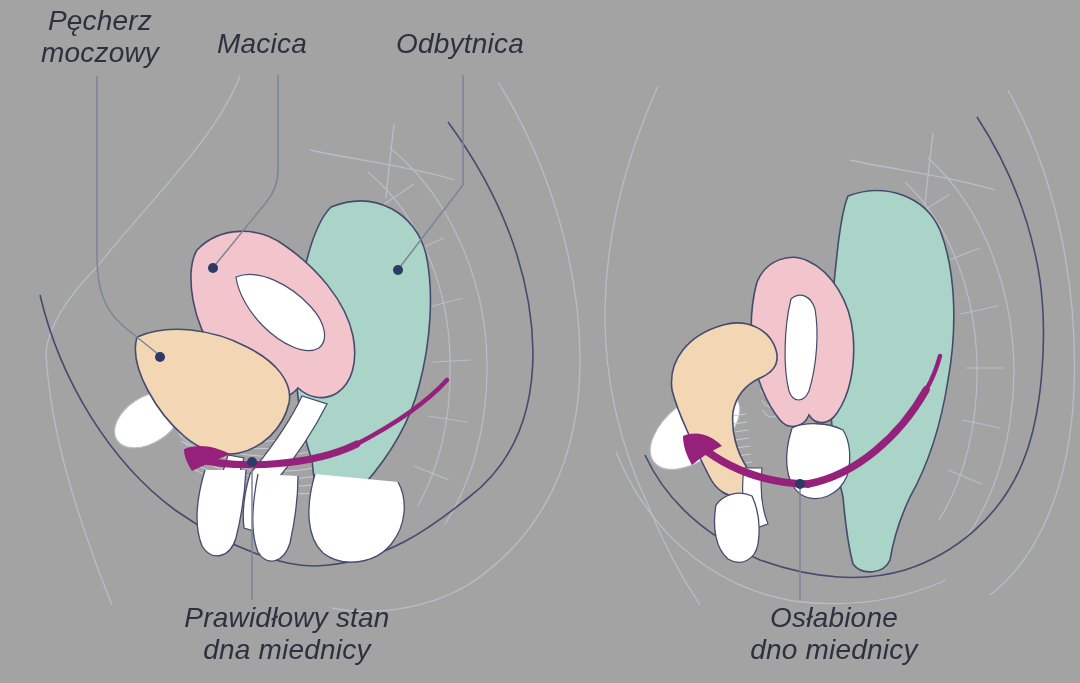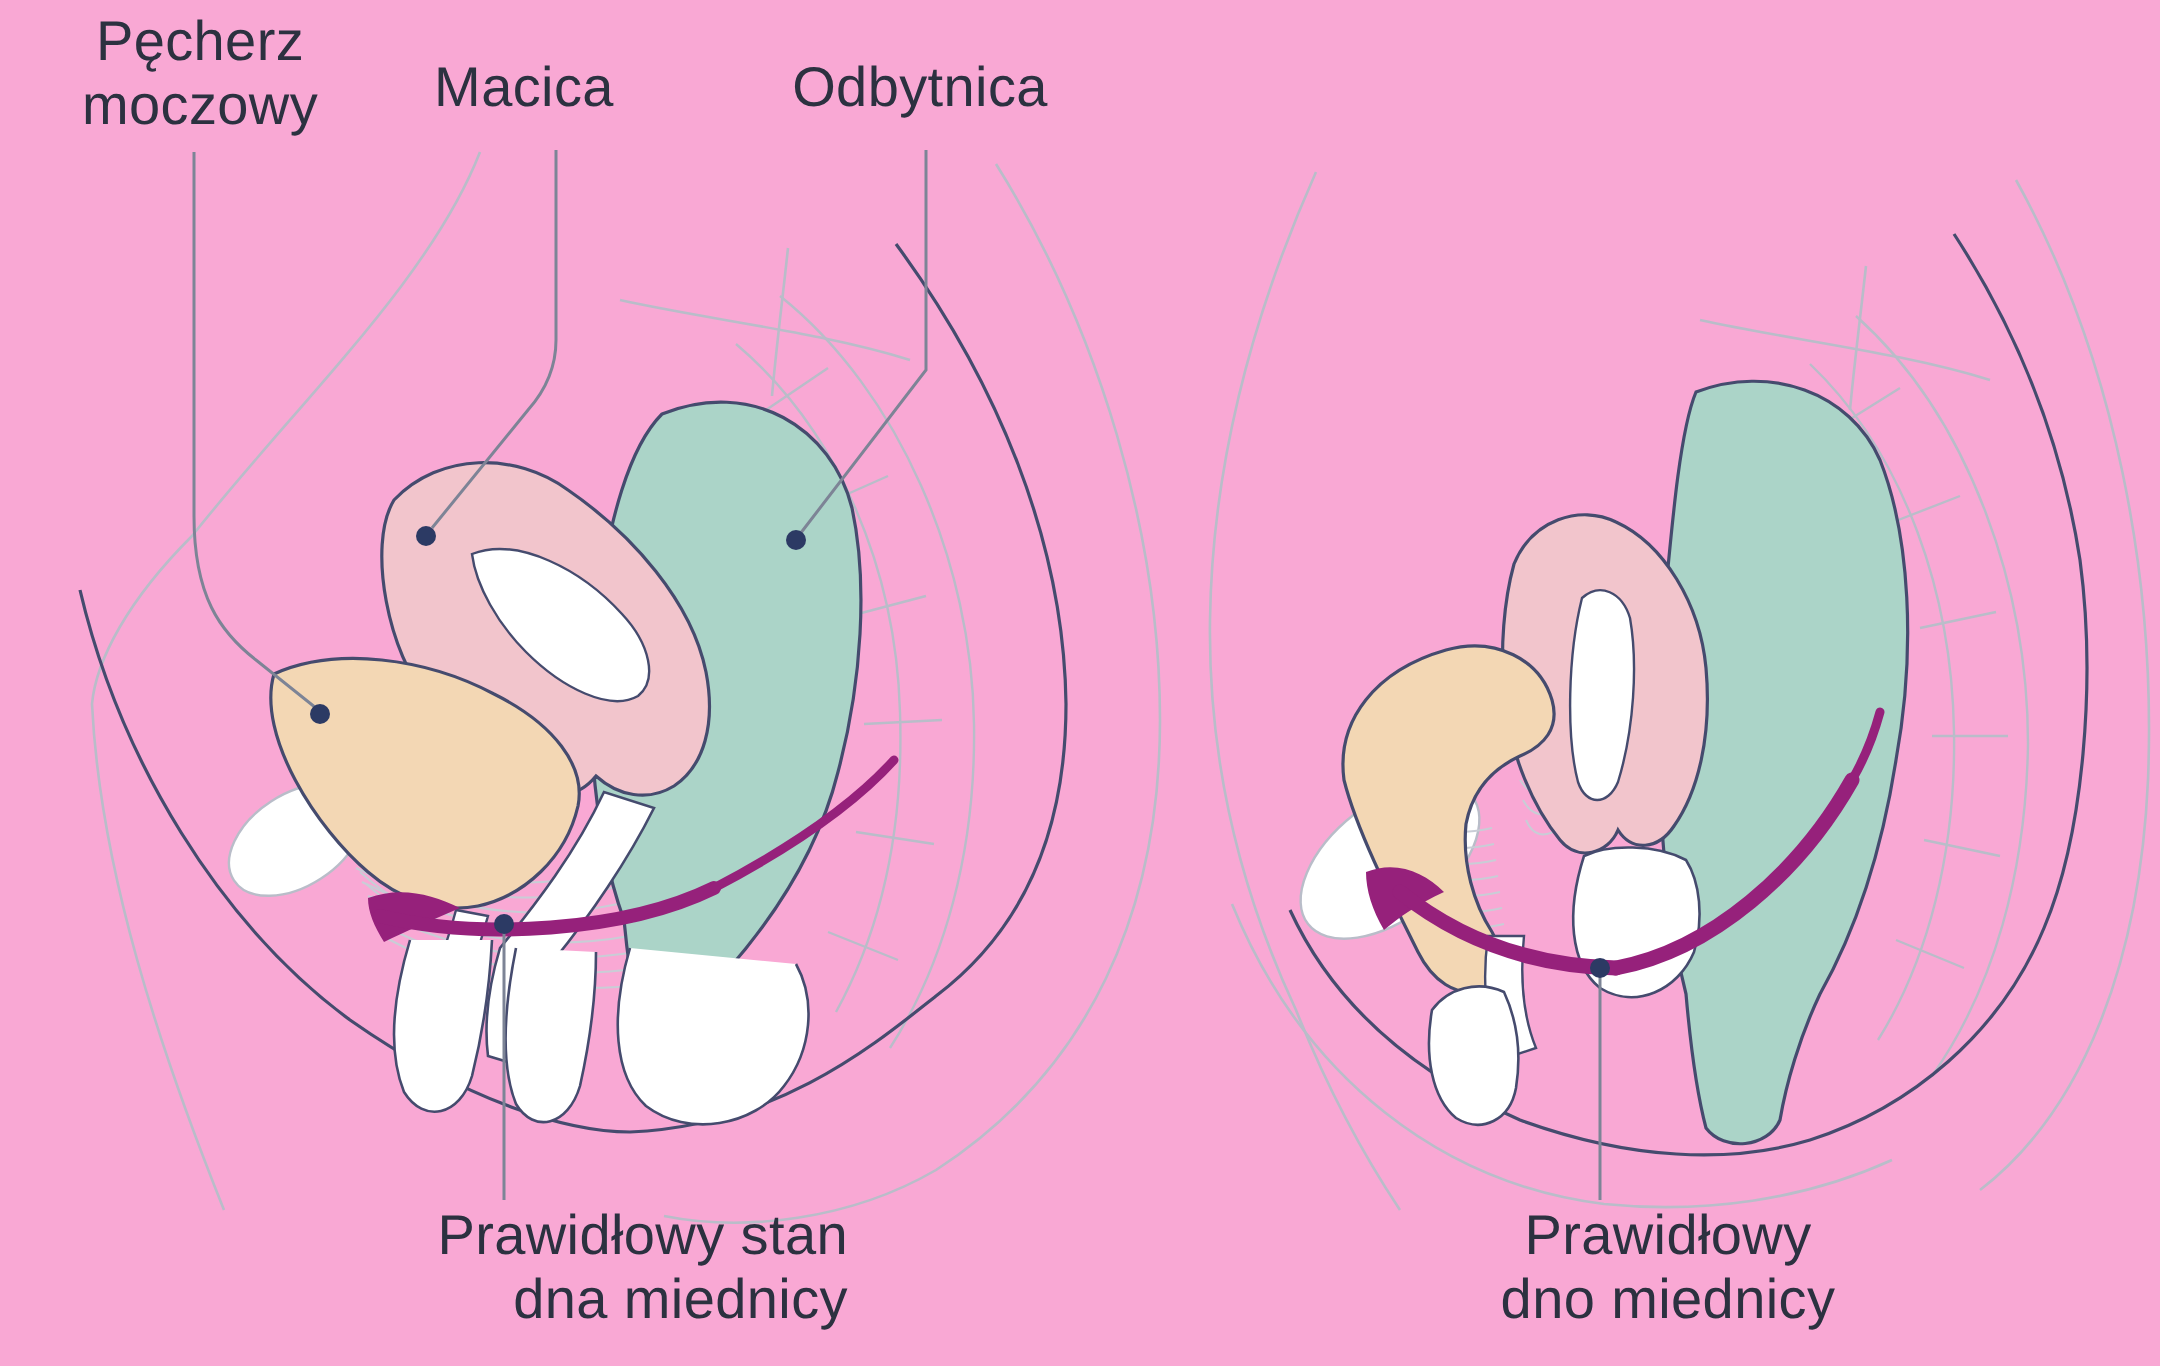--- a/index.html
+++ b/index.html
@@ -11,27 +11,27 @@
   .stage svg{position:absolute;left:0;top:0;}
   .lbl{
     position:absolute;
     color:var(--ink,#2c3140);
     font-size:28px;line-height:1.13;text-align:center;
     white-space:pre-line;letter-spacing:.2px;
   }
   #lblBladder{left:20px;top:5px;width:160px;}
   #lblUterus{left:197px;top:28px;width:130px;}
   #lblRectum{left:376px;top:28px;width:168px;}
-  #capLeft{left:150px;top:602px;width:274px;text-align:right;}
+  #capLeft{left:150px;top:602px;width:274px;}
   #capRight{left:703px;top:602px;width:262px;}
 </style>
 </head>
 <body>
 
-<div class="stage" style="background: #f9a8d4;">
+<div class="stage" style="background: #a3a3a3; font-style: italic;">
 
 <svg width="1080" height="683" viewBox="0 0 1080 683">
 
   <g>
 
     <g fill="none" stroke-width="1.3" stroke="#b9bdc9">
       <path d="M240,76 C215,140 150,200 96,268 C64,300 48,330 46,352 C50,435 80,525 112,605"></path>
       <path d="M498,82 C550,165 580,268 580,360 C580,455 545,535 468,585 C425,610 372,616 332,608"></path>
       <path d="M310,150 C355,160 410,166 455,180"></path>
       <path d="M394,124 C391,152 388,175 386,198"></path>
@@ -187,16 +187,16 @@
     <circle cx="800" cy="484" r="5" fill="#2c3a64"></circle>
   </g>
 </svg>
 
 <div class="lbl" id="lblBladder">Pęcherz
 moczowy</div>
 <div class="lbl" id="lblUterus">Macica</div>
 <div class="lbl" id="lblRectum">Odbytnica</div>
 <div class="lbl" id="capLeft">Prawidłowy stan
 dna miednicy</div>
-<div class="lbl" id="capRight">Prawidłowy
+<div class="lbl" id="capRight">Osłabione
 dno miednicy</div>
 
 </div>
 
 </body></html>

